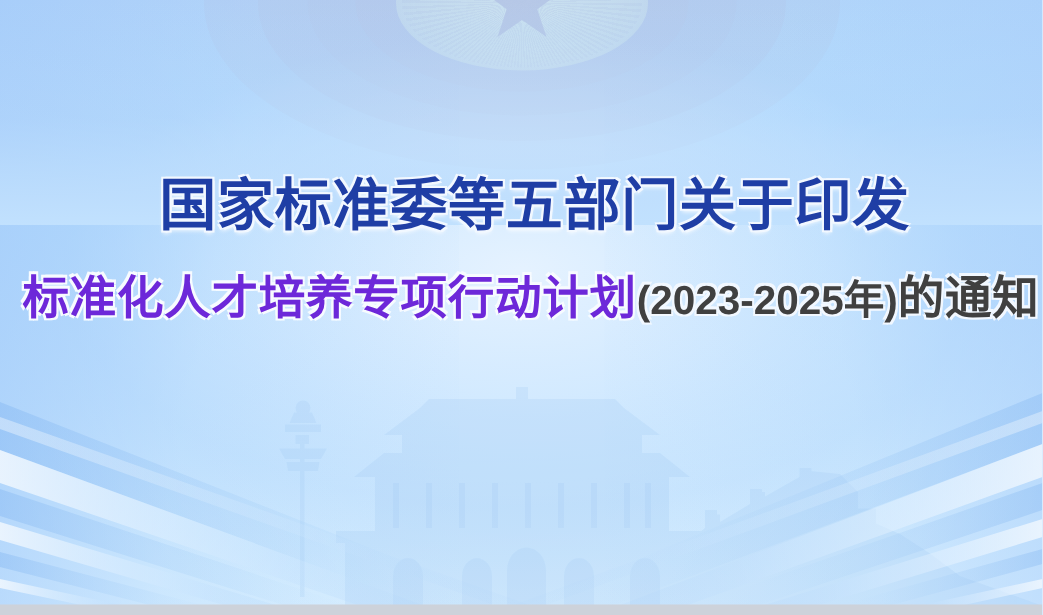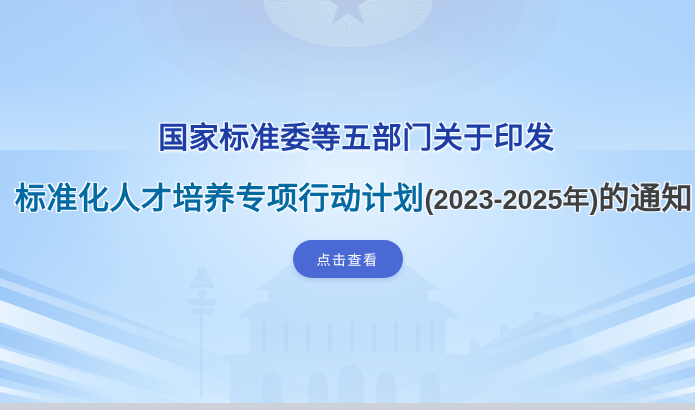--- a/index.html
+++ b/index.html
@@ -139,39 +139,39 @@
     left: 0;
     right: 0;
     text-align: center;
     white-space: nowrap;
     font-weight: 700;
     letter-spacing: 0.5px;
   }
 
   .title-line1 {
     top: 119px;
-    font-size: 30px;
+    font-size: 38px;
     line-height: 38px;
     color: #1f3ea5;
     text-shadow:
       -1.4px -1.4px 0 #f2f8ff,
        1.4px -1.4px 0 #f2f8ff,
       -1.4px  1.4px 0 #f2f8ff,
        1.4px  1.4px 0 #f2f8ff,
        0 2px 3px rgba(255,255,255,0.9);
     padding-left: 18px;
   }
 
   .title-line2 {
     top: 178px;
     font-size: 31px;
     line-height: 42px;
   }
   .t-red {
-    color: #0369a1;
+    color: #6d28d9;
     text-shadow:
       -1.4px -1.4px 0 #f7fbff,
        1.4px -1.4px 0 #f7fbff,
       -1.4px  1.4px 0 #f7fbff,
        1.4px  1.4px 0 #f7fbff;
     margin-left: 13px;
   }
   .t-blue {
     color: #404040;
     text-shadow:
@@ -329,19 +329,16 @@
   </div>
 
   <div class="content">
 
     <div class="title-line1">国家标准委等五部门关于印发</div>
 
     <div class="title-line2">
       <span class="t-red">标准化人才培养专项行动计划</span><span class="t-blue t-years">(2023-2025年)</span><span class="t-blue">的通知</span>
     </div>
 
-    <div class="cta-wrap">
-      <button type="button" class="cta">点击查看</button>
-    </div>
   </div>
 
   <div class="footer-strip"></div>
 </div>
 
 </body></html>

